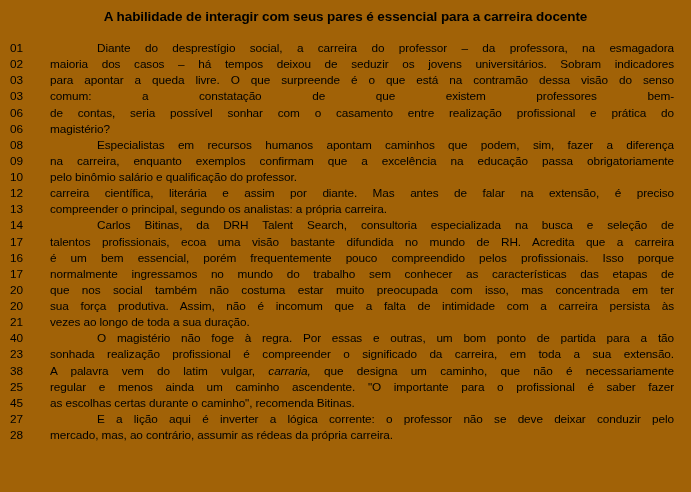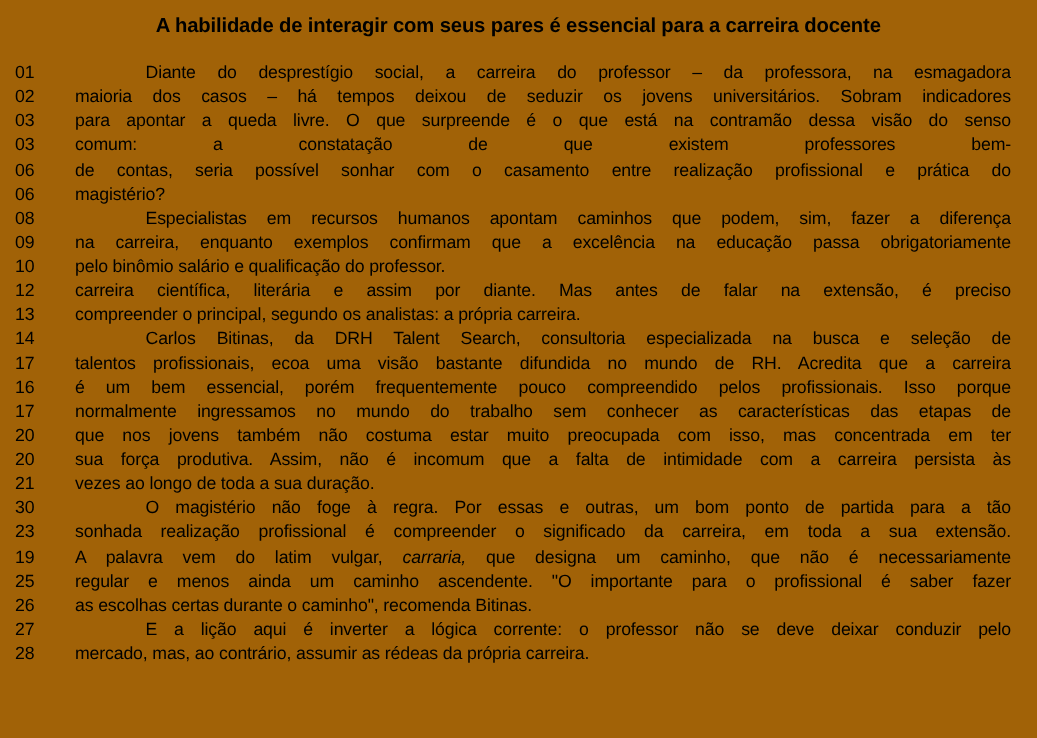--- a/index.html
+++ b/index.html
@@ -123,48 +123,48 @@
       <div class="line">
         <span class="num">16</span>
         <span class="txt">é um bem essencial, porém frequentemente pouco compreendido pelos profissionais. Isso porque</span>
       </div>
       <div class="line">
         <span class="num">17</span>
         <span class="txt">normalmente ingressamos no mundo do trabalho sem conhecer as características das etapas de</span>
       </div>
       <div class="line">
         <span class="num">20</span>
-        <span class="txt">que nos jovens também não costuma estar muito preocupada com isso, mas concentrada em ter</span>
+        <span class="txt">que nos social também não costuma estar muito preocupada com isso, mas concentrada em ter</span>
       </div>
       <div class="line">
         <span class="num">20</span>
         <span class="txt">sua força produtiva. Assim, não é incomum que a falta de intimidade com a carreira persista às</span>
       </div>
       <div class="line">
         <span class="num">21</span>
         <span class="txt endp">vezes ao longo de toda a sua duração.</span>
       </div>
       <div class="line">
-        <span class="num">30</span>
+        <span class="num">40</span>
         <span class="txt indent">O magistério não foge à regra. Por essas e outras, um bom ponto de partida para a tão</span>
       </div>
       <div class="line">
         <span class="num">23</span>
         <span class="txt">sonhada realização profissional é compreender o significado da carreira, em toda a sua extensão.</span>
       </div>
       <div class="line">
-        <span class="num">19</span>
+        <span class="num">38</span>
         <span class="txt"><span>A palavra vem do latim vulgar, </span><i>carraria,</i><span> que designa um caminho, que não é necessariamente</span></span>
       </div>
       <div class="line">
         <span class="num">25</span>
         <span class="txt">regular e menos ainda um caminho ascendente. "O importante para o profissional é saber fazer</span>
       </div>
       <div class="line">
-        <span class="num">26</span>
+        <span class="num">45</span>
         <span class="txt endp">as escolhas certas durante o caminho", recomenda Bitinas.</span>
       </div>
       <div class="line">
         <span class="num">27</span>
         <span class="txt indent">E a lição aqui é inverter a lógica corrente: o professor não se deve deixar conduzir pelo</span>
       </div>
       <div class="line">
         <span class="num">28</span>
         <span class="txt endp">mercado, mas, ao contrário, assumir as rédeas da própria carreira.</span>
       </div>

